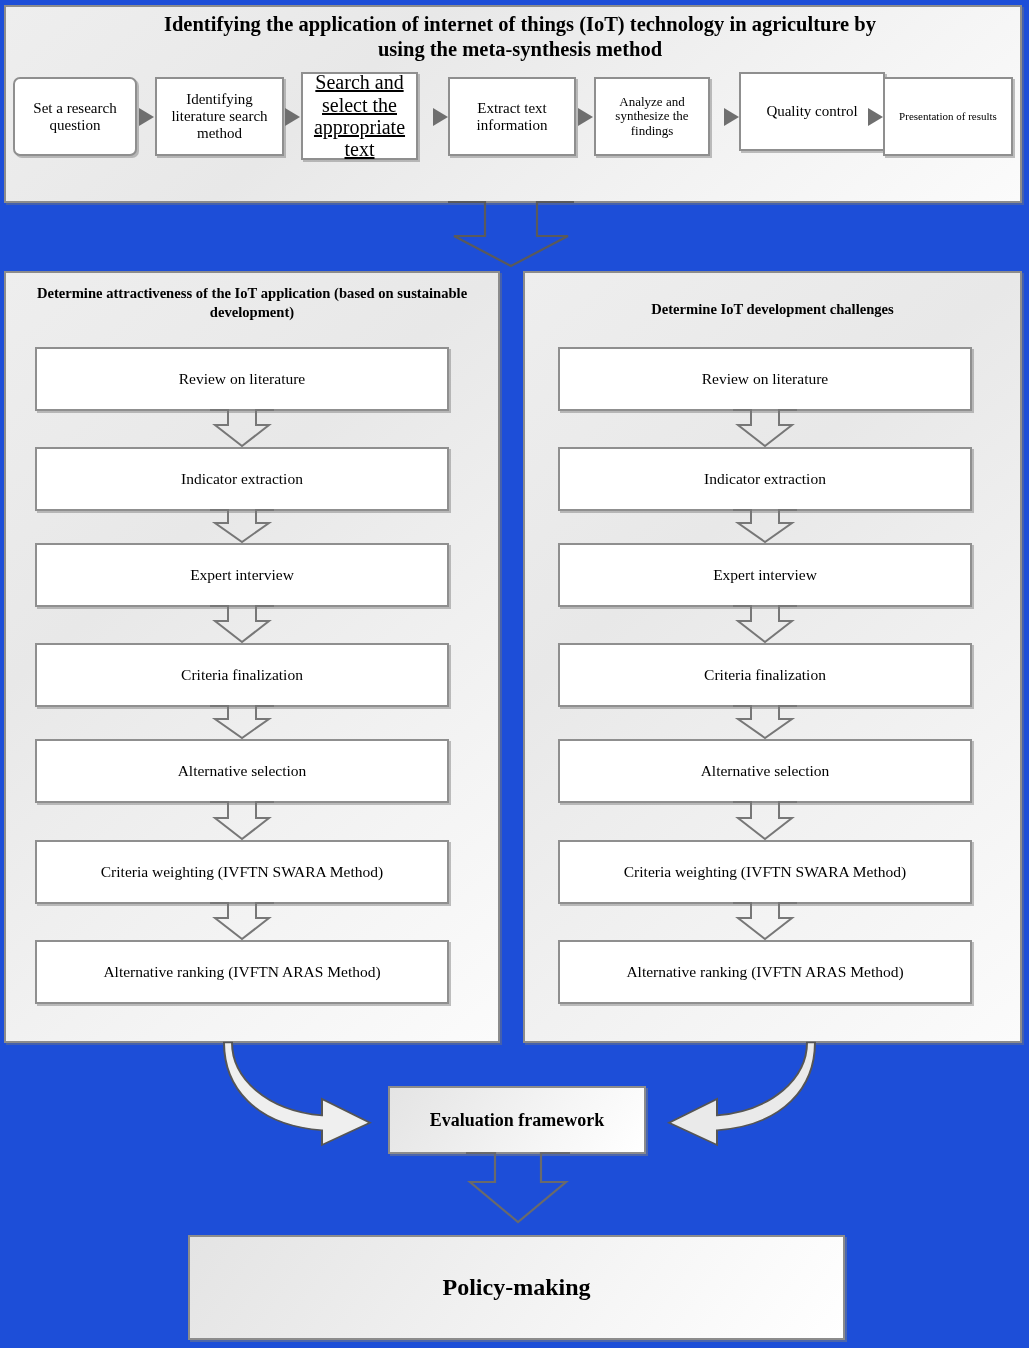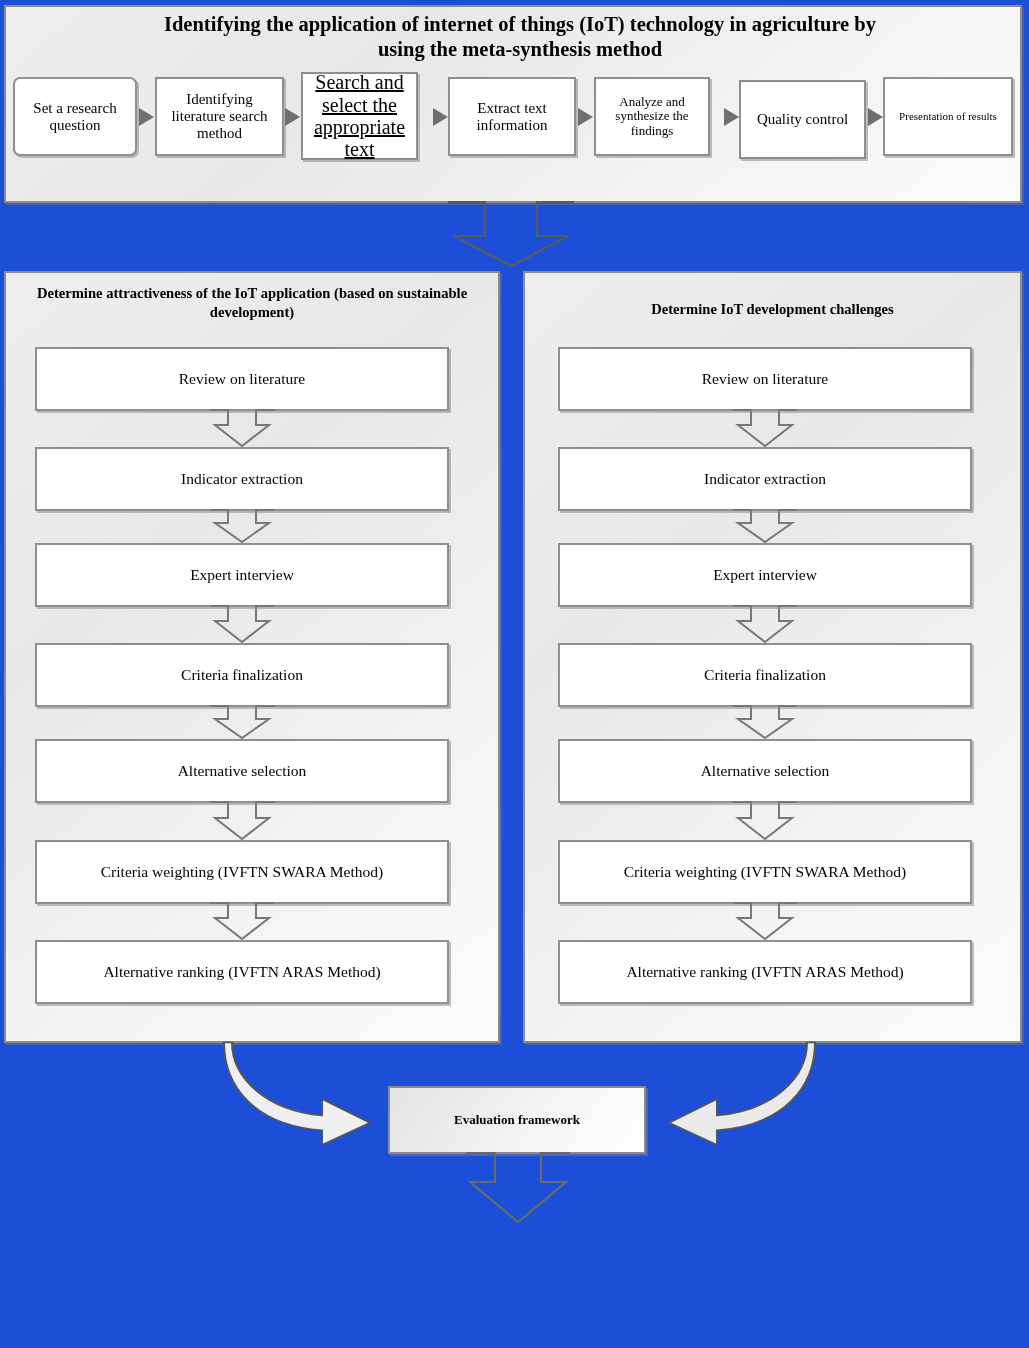--- a/index.html
+++ b/index.html
@@ -102,21 +102,21 @@
   </div>
   <div class="box" style="left:301px; top:72px; width:117px; height:88px; font-size:20px;text-decoration:underline;">
     <span>Search and select the appropriate text</span>
   </div>
   <div class="box" style="left:448px; top:77px; width:128px; height:79px; font-size:15px;">
     <span>Extract text information</span>
   </div>
   <div class="box" style="left:594px; top:77px; width:116px; height:79px; font-size:13px;">
     <span>Analyze and synthesize the findings</span>
   </div>
-  <div class="box" style="left:739px; top:80px; width:127px; height:79px; font-size:15px;">
+  <div class="box" style="left:739px; top:72px; width:146px; height:79px; font-size:15px;">
     <span>Quality control</span>
   </div>
   <div class="box" style="left:883px; top:77px; width:130px; height:79px; font-size:11px;">
     <span>Presentation of results</span>
   </div>
 
   <div class="tri-connector" style="left:139px; top:108px;">
     <svg width="15" height="18">
         <polygon points="0,0 15,9 0,18" fill="#6f6f6f"></polygon>
       </svg>
@@ -278,24 +278,27 @@
 
   <div class="curve-arrow" style="left:655px; top:1040px;">
     <svg width="180" height="110" viewBox="0 0 180 110">
       <path d="M 160,3
                C 160,46 126,86 70,92
                L 70,72 L 22,101 L 70,128 L 70,110
                C 138,104 168,56 168,3 Z" transform="translate(-8,0) scale(1,0.82)" fill="#eaeaea" stroke="#555" stroke-width="2" stroke-linejoin="miter"></path>
     </svg>
   </div>
 
-  <div class="shaded" style="left:388px; top:1086px; width:258px; height:68px; font-size:13px;">
+  <div class="shaded" style="left:388px; top:1086px; width:258px; height:68px; font-size:18px;">
     <span>Evaluation framework</span>
   </div>
 
   <div class="flat-arrow" style="left:466px; top:1152px;">
     <svg width="104" height="74" viewBox="0 0 104 74">
       <polyline points="0,1 29,1 29,30 4,30 52,70 100,30 75,30 75,1 104,1" fill="none" stroke="#6a6a6a" stroke-width="2.2" stroke-linejoin="miter"></polyline>
     </svg>
   </div>
 
+  <div class="shaded" style="left:188px; top:1235px; width:657px; height:105px; font-size:24px;">
+    <span>Policy-making</span>
+  </div>
 
 </div>
 
 </body></html>

